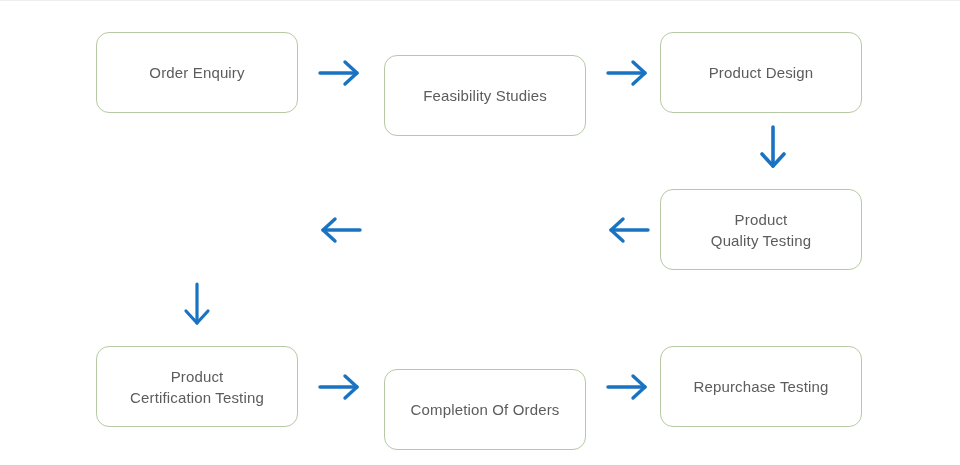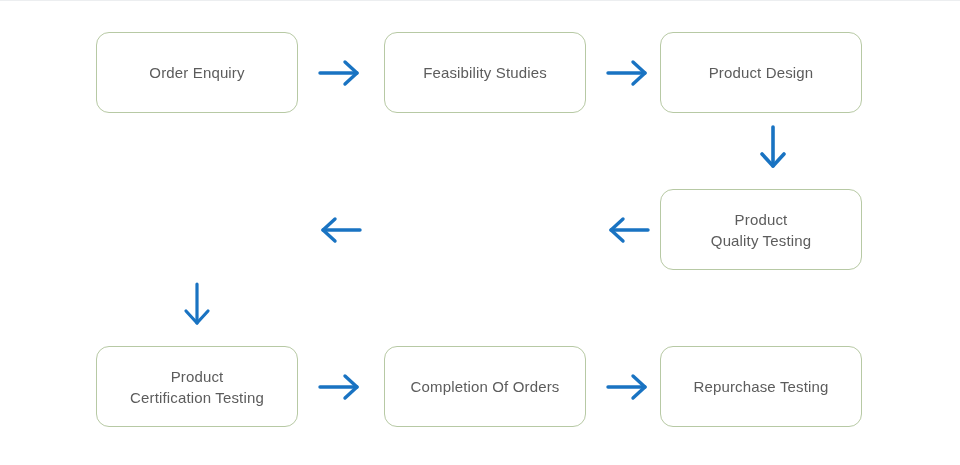--- a/index.html
+++ b/index.html
@@ -46,21 +46,21 @@
     font-size: 15px;
     line-height: 21px;
     text-align: center;
     letter-spacing: 0.15px;
     white-space: pre-line;
     padding: 0 8px;
   }
 
   
   .col-1 { left: 96px; }
-  .col-2 { left: 384px; }
+  .col-2 { left: 384px; margin-top: 23px; }
   .col-3 { left: 660px; }
   .row-1 { top: 32px; }
   .row-2 { top: 189px; }
   .row-3 { top: 346px; }
 
   
   .arrow {
     position: absolute;
     display: block;
   }

